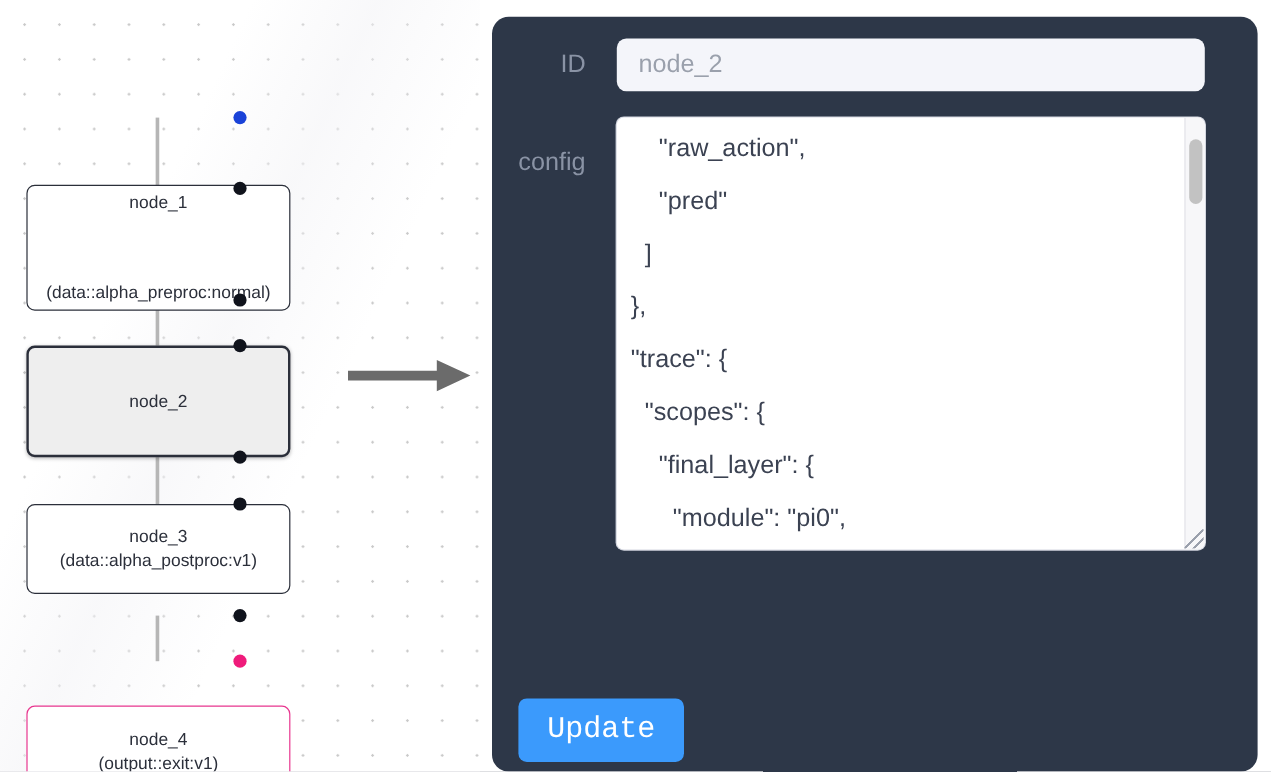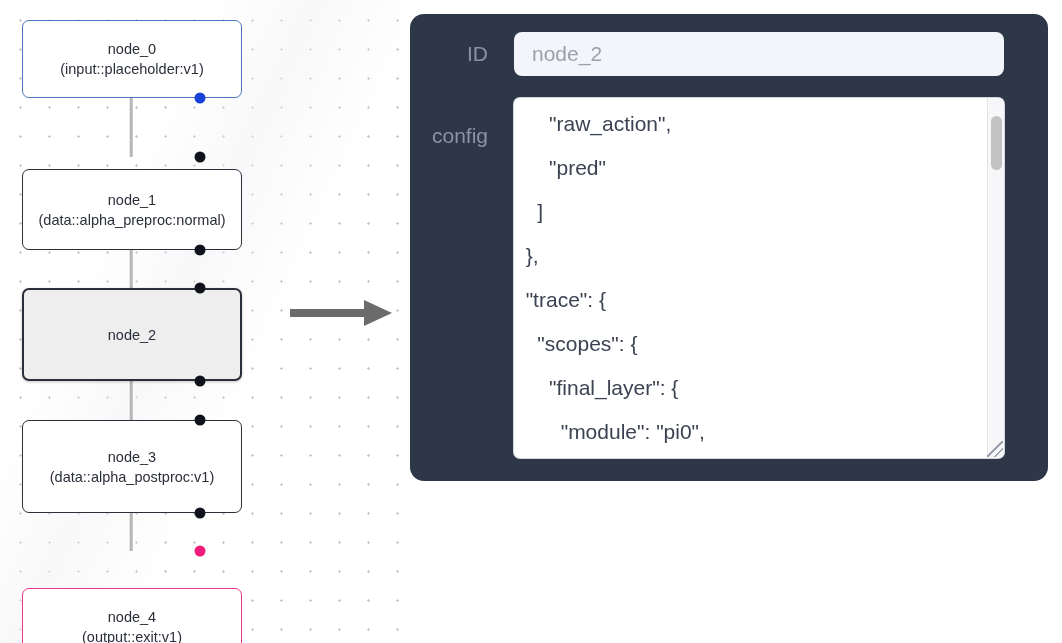--- a/index.html
+++ b/index.html
@@ -103,21 +103,21 @@
     margin-bottom: 3px;
     text-align: left;
     padding-left: 12px;
   }
   #flow-annotation svg { display: block; }
 
   
   #config-panel {
     position: absolute;
     left: 410px; top: 14px;
-    width: 638px; height: 467px;
+    width: 638px; height: 629px;
     background: #2d3748;
     border-radius: 14px;
     box-sizing: border-box;
     padding: 18px 0 0 0;
     overflow: hidden;
     z-index: 3;
   }
 
   .field-row {
     display: flex;
@@ -216,40 +216,36 @@
 </head>
 <body>
 
 <div id="graph-canvas">
 
   <div class="edge" style="top:98px;height:59px;"></div>
   <div class="edge" style="top:250px;height:38px;"></div>
   <div class="edge" style="top:381px;height:39px;"></div>
   <div class="edge" style="top:513px;height:38px;"></div>
 
-  <div class="node accent-blue" style="top:20px;height:78px;">
-    <span class="nm">node_0</span>
-    <span class="ty">(input::placeholder:v1)</span>
-  </div>
   <div class="port blue" style="top:98px;"></div>
 
-  <div class="node" style="top:169px;height:81px;">
+  <div class="node" style="top:154px;height:105px;justify-content:space-between;">
     <span class="nm">node_1</span>
     <span class="ty">(data::alpha_preproc:normal)</span>
   </div>
   <div class="port" style="top:157px;"></div>
   <div class="port" style="top:250px;"></div>
 
   <div class="node selected" style="top:288px;height:93px;">
     <span class="nm">node_2</span>
   </div>
   <div class="port" style="top:288px;"></div>
   <div class="port" style="top:381px;"></div>
 
-  <div class="node" style="top:420px;height:93px;">
+  <div class="node" style="top:420px;height:75px;">
     <span class="nm">node_3</span>
     <span class="ty">(data::alpha_postproc:v1)</span>
   </div>
   <div class="port" style="top:420px;"></div>
   <div class="port" style="top:513px;"></div>
 
   <div class="node accent-pink" style="top:551px;height:78px;margin-top:37px;">
     <span class="nm">node_4</span>
     <span class="ty">(output::exit:v1)</span>
   </div>

